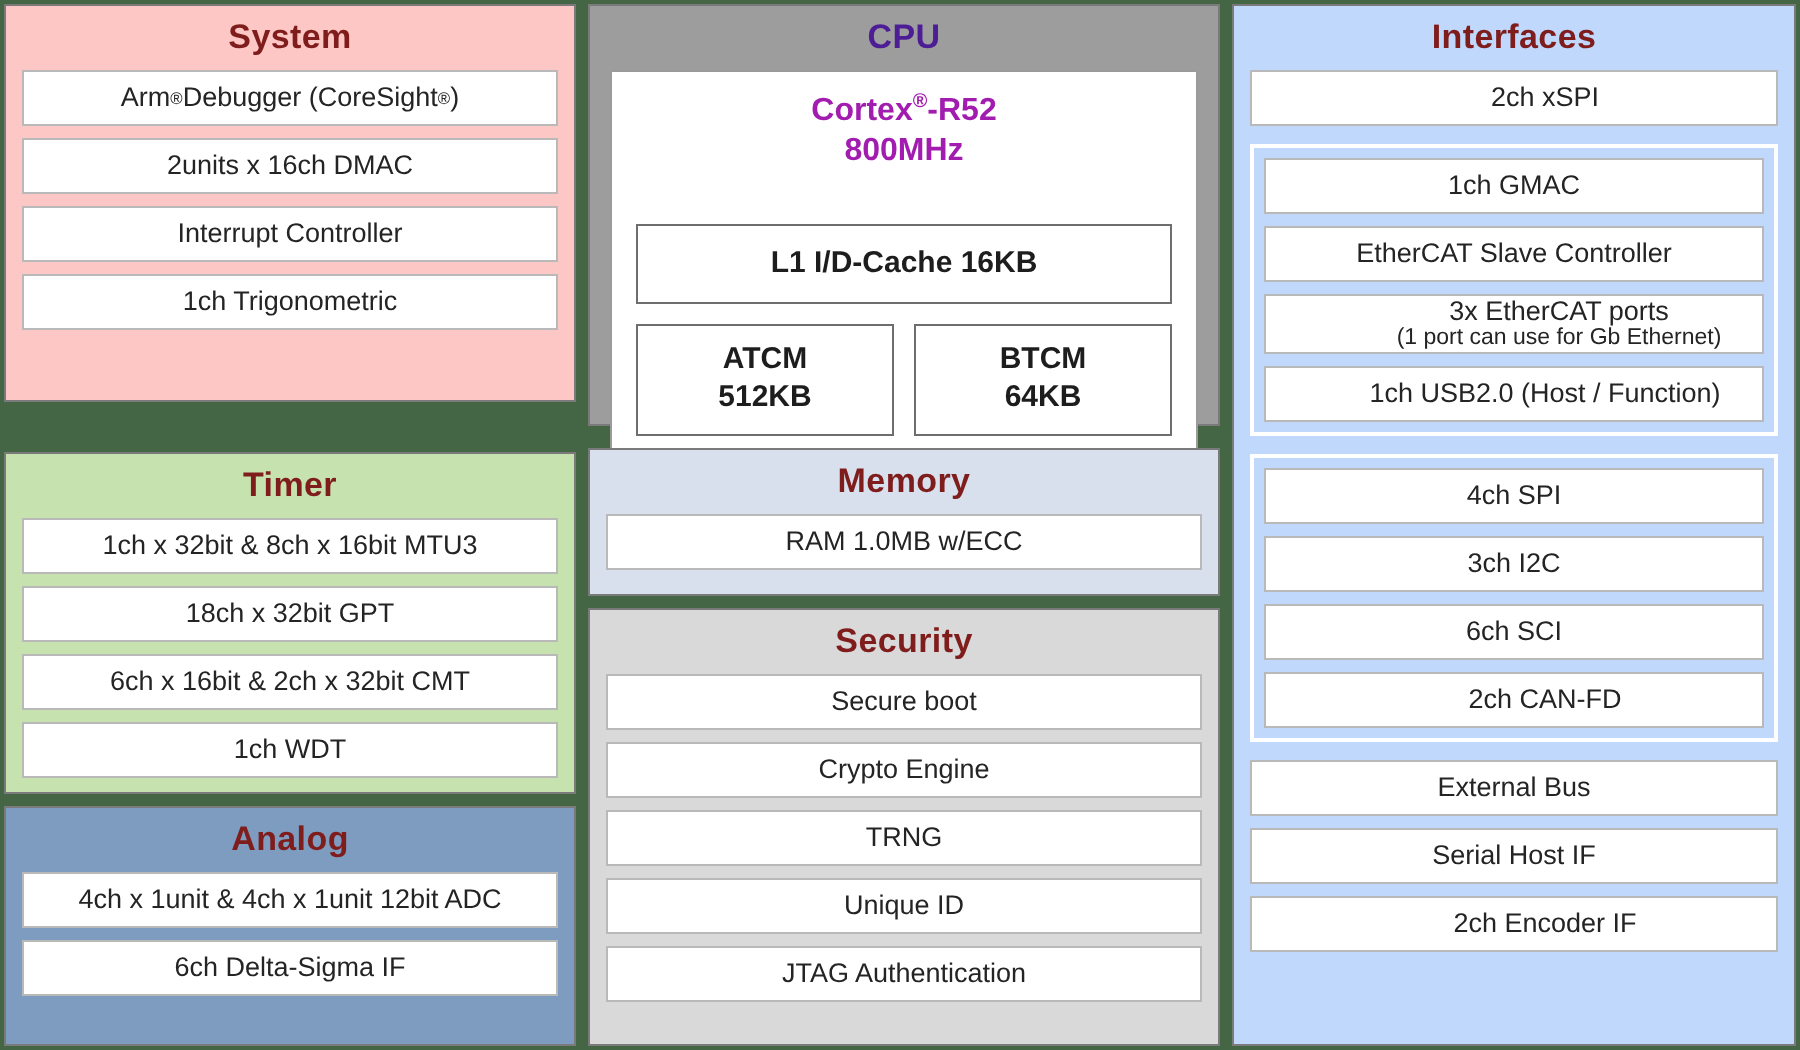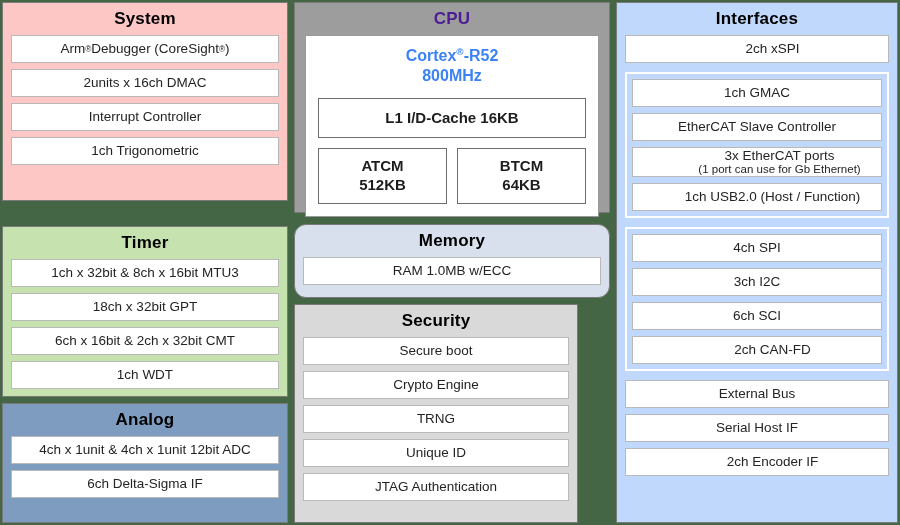--- a/index.html
+++ b/index.html
@@ -20,21 +20,21 @@
   .panel{
     position:absolute;
     box-sizing:border-box;
     border:1px solid #7a7a7a;
     padding:0 8px;
   }
   .panel-title{
     text-align:center;
     font-weight:bold;
     font-size:17px;
-    color:#000000;
+    color:#7f1d1d;
     line-height:1;
     padding:7px 0 8px 0;
     letter-spacing:.2px;
   }
   .panel-title.on-dark{ color:#4c1d95; }
 
   
   .item{
     box-sizing:border-box;
     background:#ffffff;
@@ -57,50 +57,50 @@
     line-height:1.12;
     padding-left:45px;
   }
   .item .sub{ font-size:11.5px; }
 
   
   .sys   { background:#fcc7c5; }
   .timer { background:#c6e2ae; }
   .analog{ background:#7d9cc0; }
   .cpu   { background:#9d9d9d; }
-  .mem   { background:#d7e0ec;border-radius:12px; }
+  .mem   { background:#d7e0ec; }
   .sec   { background:#d9d9d9; }
   .intf  { background:#bfd8fb; }
 
   
   #panel-system    { left:2px;   top:2px;   width:286px; height:199px; }
   #panel-timer     { left:2px;   top:226px; width:286px; height:171px; }
   #panel-analog    { left:2px;   top:403px; width:286px; height:120px; }
 
   #panel-cpu       { left:294px; top:2px;   width:316px; height:211px; }
   #panel-memory    { left:294px; top:224px; width:316px; height:74px;  }
-  #panel-security  { left:294px; top:304px; width:284px; height:219px; }
+  #panel-security  { left:294px; top:304px; width:316px; height:219px; }
 
   #panel-interfaces{ left:616px; top:2px;   width:282px; height:521px; }
 
   
   .cpu-card{
     box-sizing:border-box;
     background:#ffffff;
     border:1px solid #9a9a9a;
     margin:0 2px;
     padding:10px 12px 12px 12px;
   }
   .cpu-core{
     text-align:center;
     font-weight:bold;
     font-size:16px;
-    color:#3b82f6;
+    color:#a21caf;
     line-height:1.28;
-    margin-bottom:11px;
+    margin-bottom:25px;
   }
   .cpu-box{
     box-sizing:border-box;
     border:1px solid #6e6e6e;
     background:#ffffff;
     display:flex;
     align-items:center;
     justify-content:center;
     text-align:left;
     font-weight:bold;

